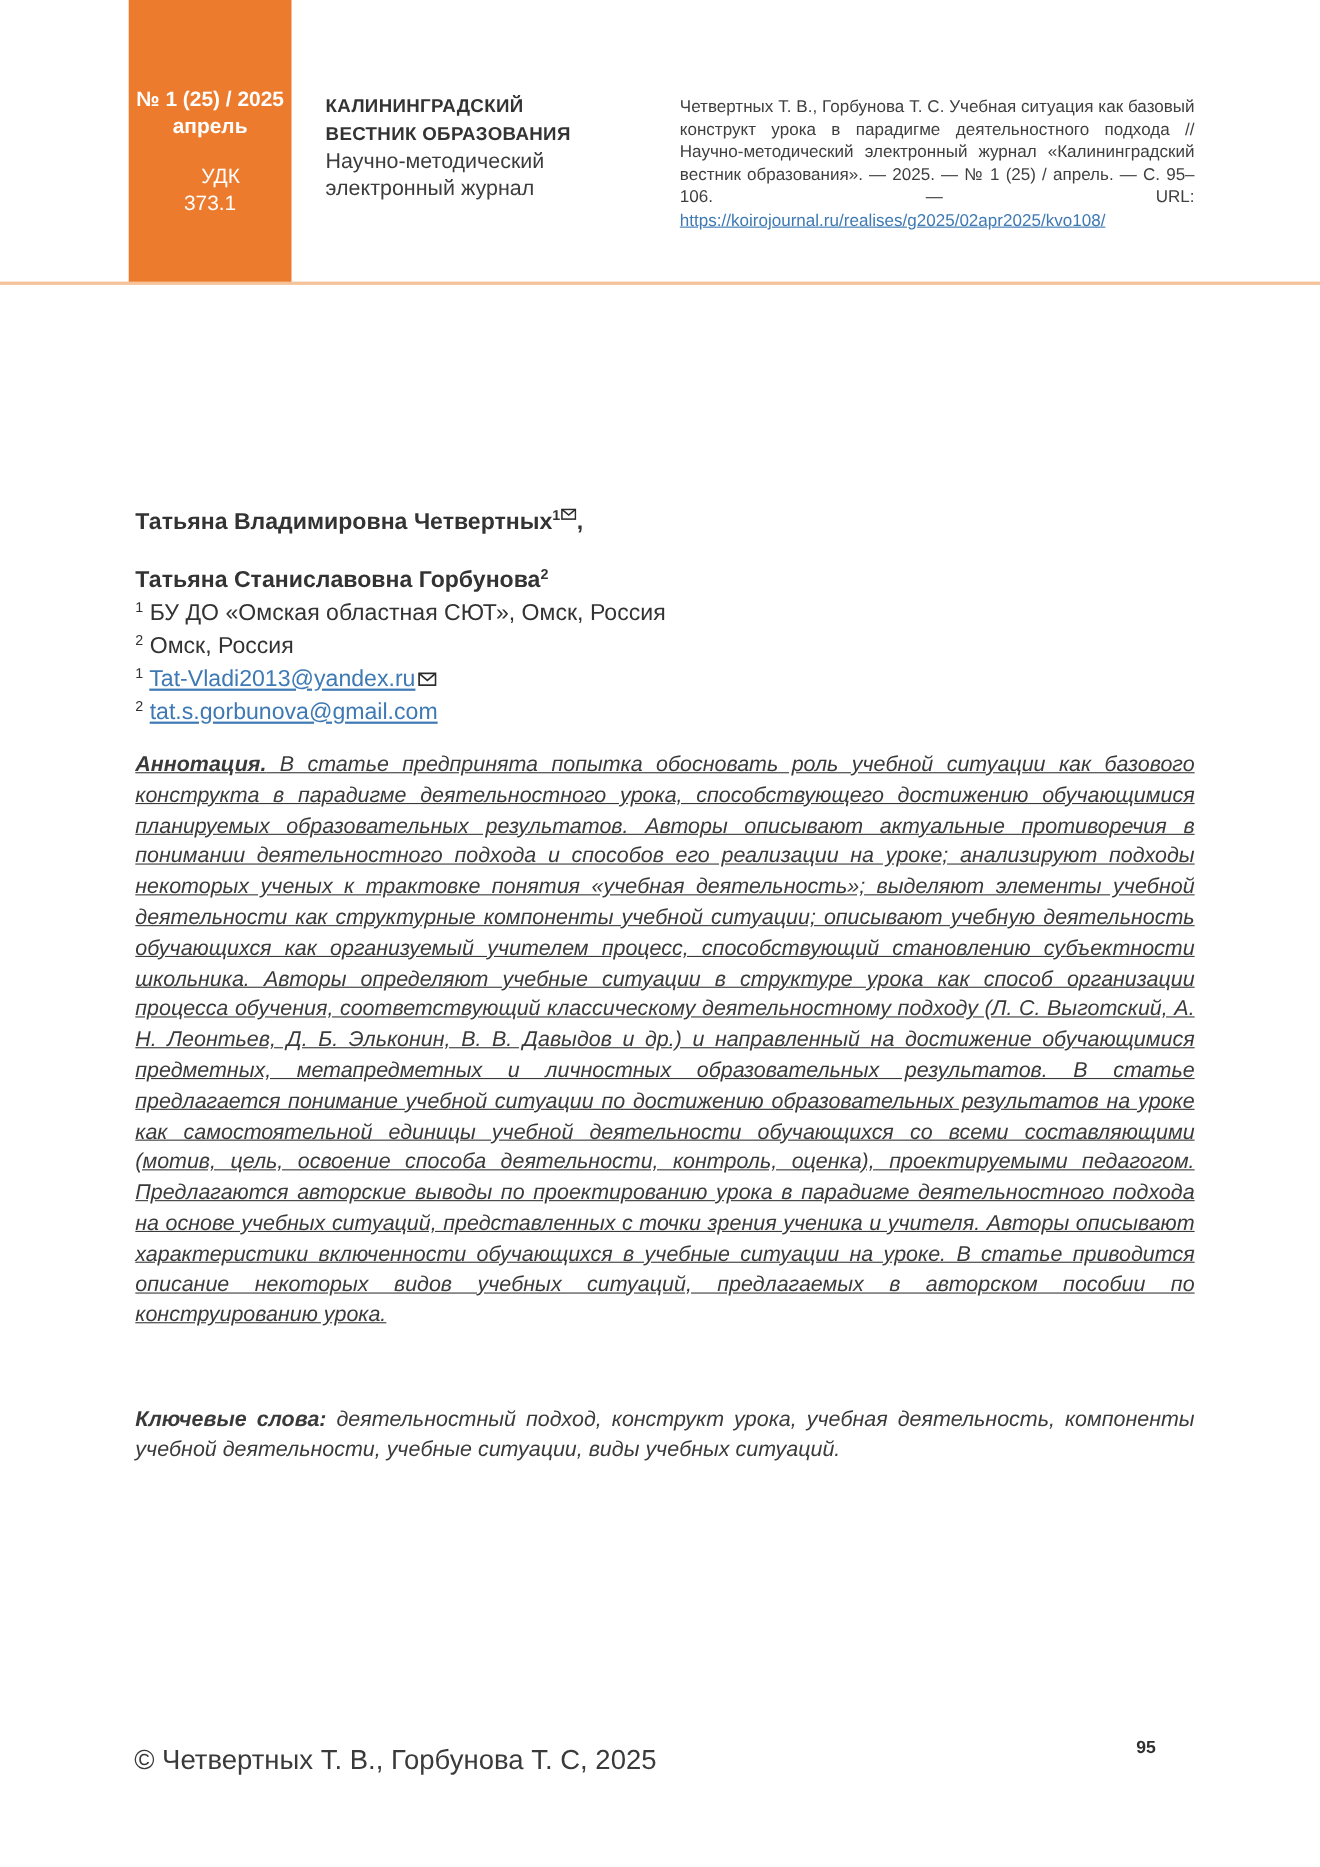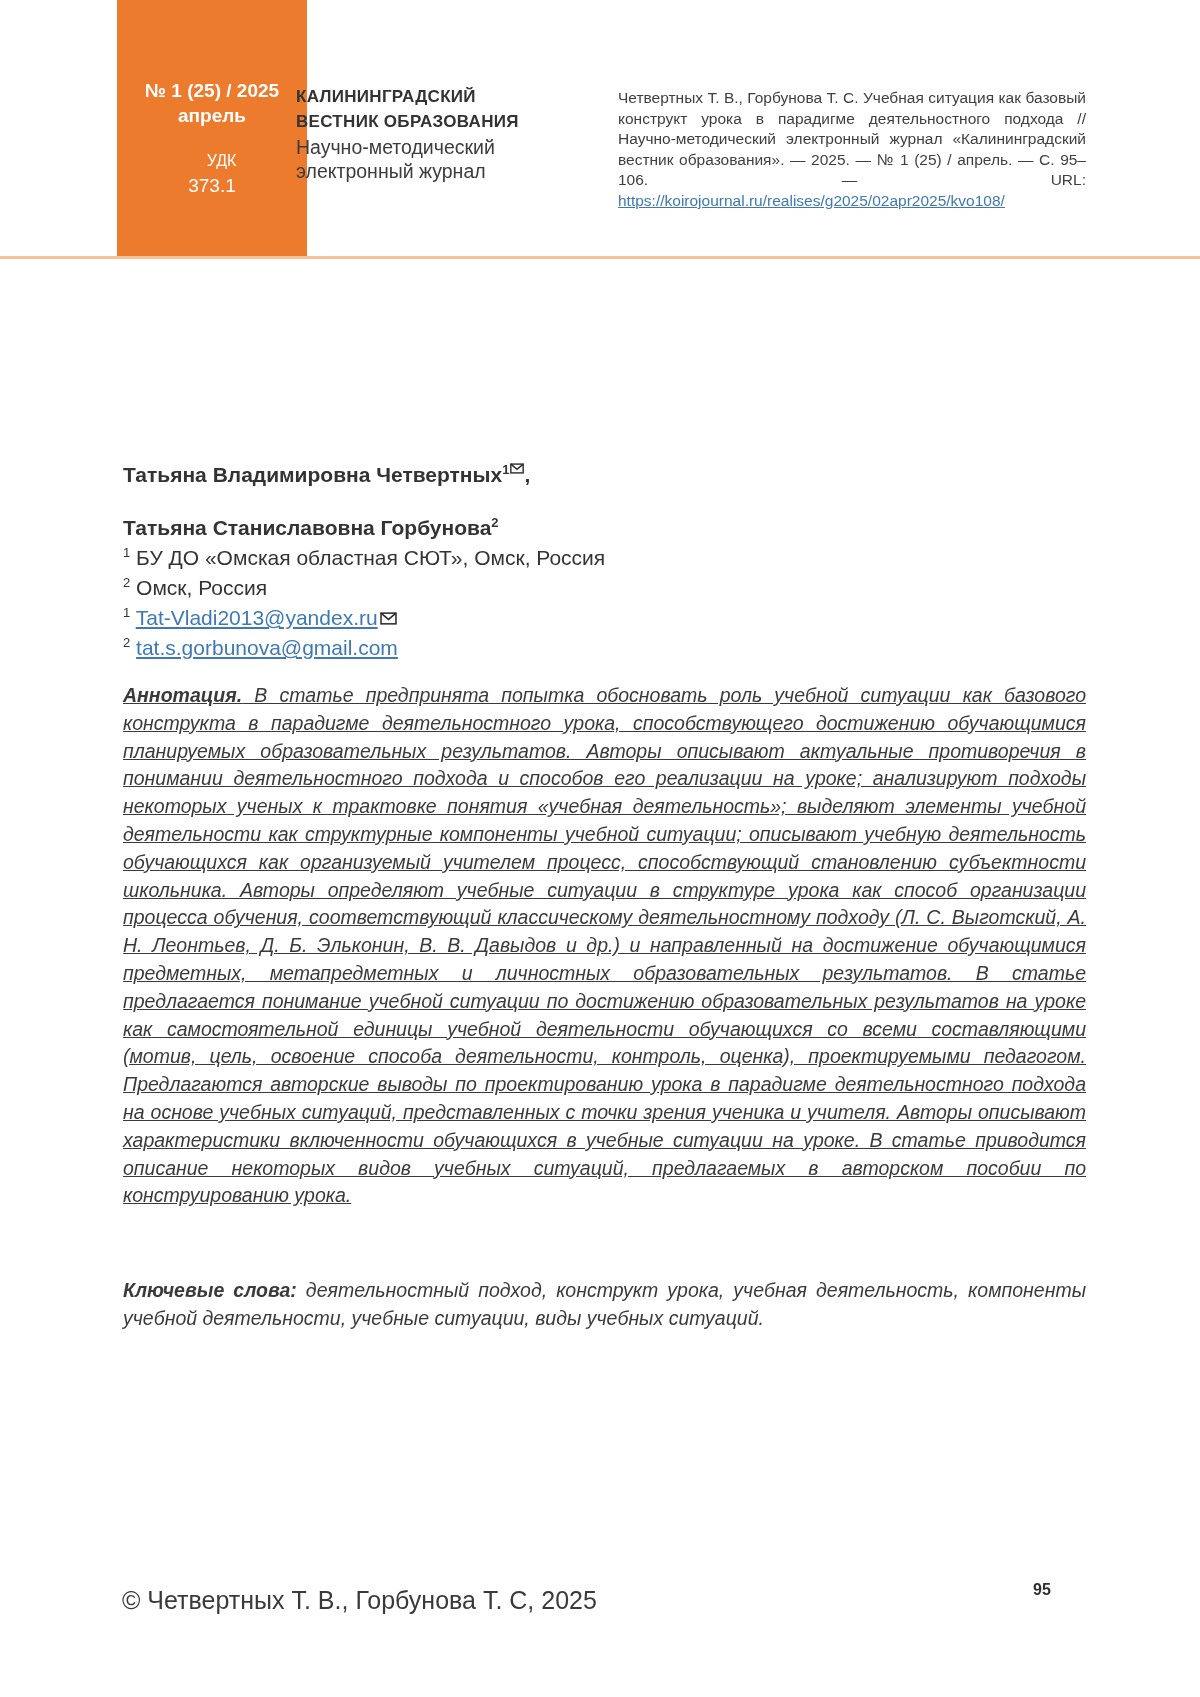--- a/index.html
+++ b/index.html
@@ -8,27 +8,27 @@
     position:relative;
     width:1200px;
     height:1697px;
     background:#ffffff;
     font-family:"Liberation Sans", sans-serif;
     color:#383838;
     overflow:hidden;
   }
   
   .issue-box {
-    position:absolute; left:117px; top:0; width:190px; height:257px;
+    position:absolute; left:117px; top:0; width:148px; height:257px;
     background:#ED7B2D; color:#ffffff; text-align:center;
     padding-top:78px;
   }
   .issue-number { font-size:19px; font-weight:bold; line-height:25px; white-space:nowrap; }
   .issue-month  { font-size:19px; font-weight:bold; line-height:25px; }
-  .udk-label    { font-size:16px; line-height:25px; margin-top:20px;padding-left:19px; }
+  .udk-label    { font-size:19px; line-height:25px; margin-top:20px;padding-left:19px; }
   .udk-value    { font-size:19px; line-height:25px; }
   .divider {
     position:absolute; left:0; top:256px; width:1200px; height:3px;
     background:#F5C299;
   }
   .journal-block { position:absolute; left:296px; top:84px; }
   .journal-title div {
     font-size:17px; font-weight:bold; line-height:25px;
     letter-spacing:0.3px; color:#333333; white-space:nowrap;
   }

